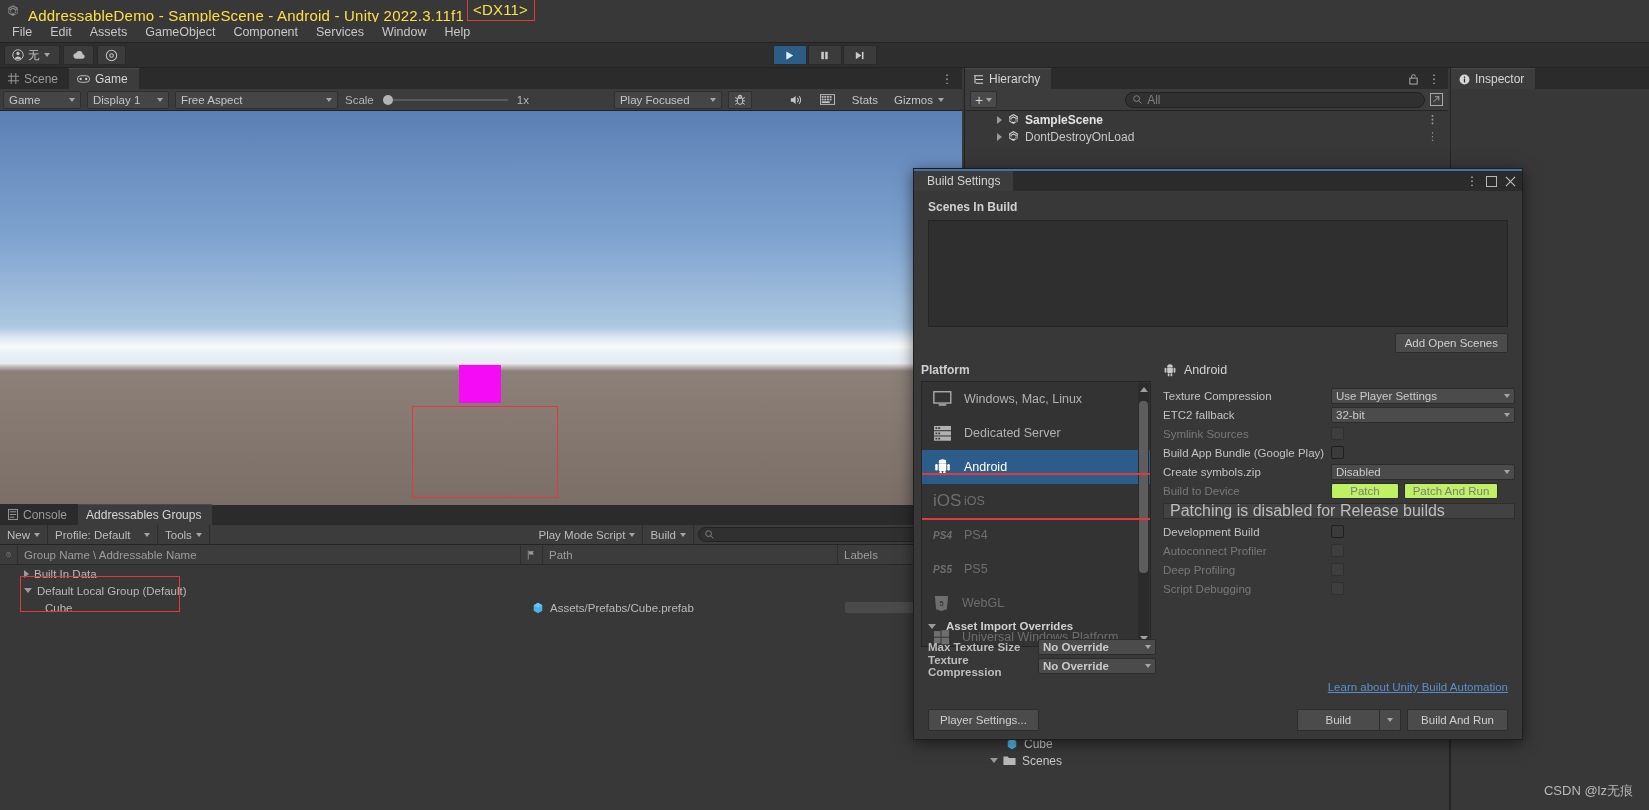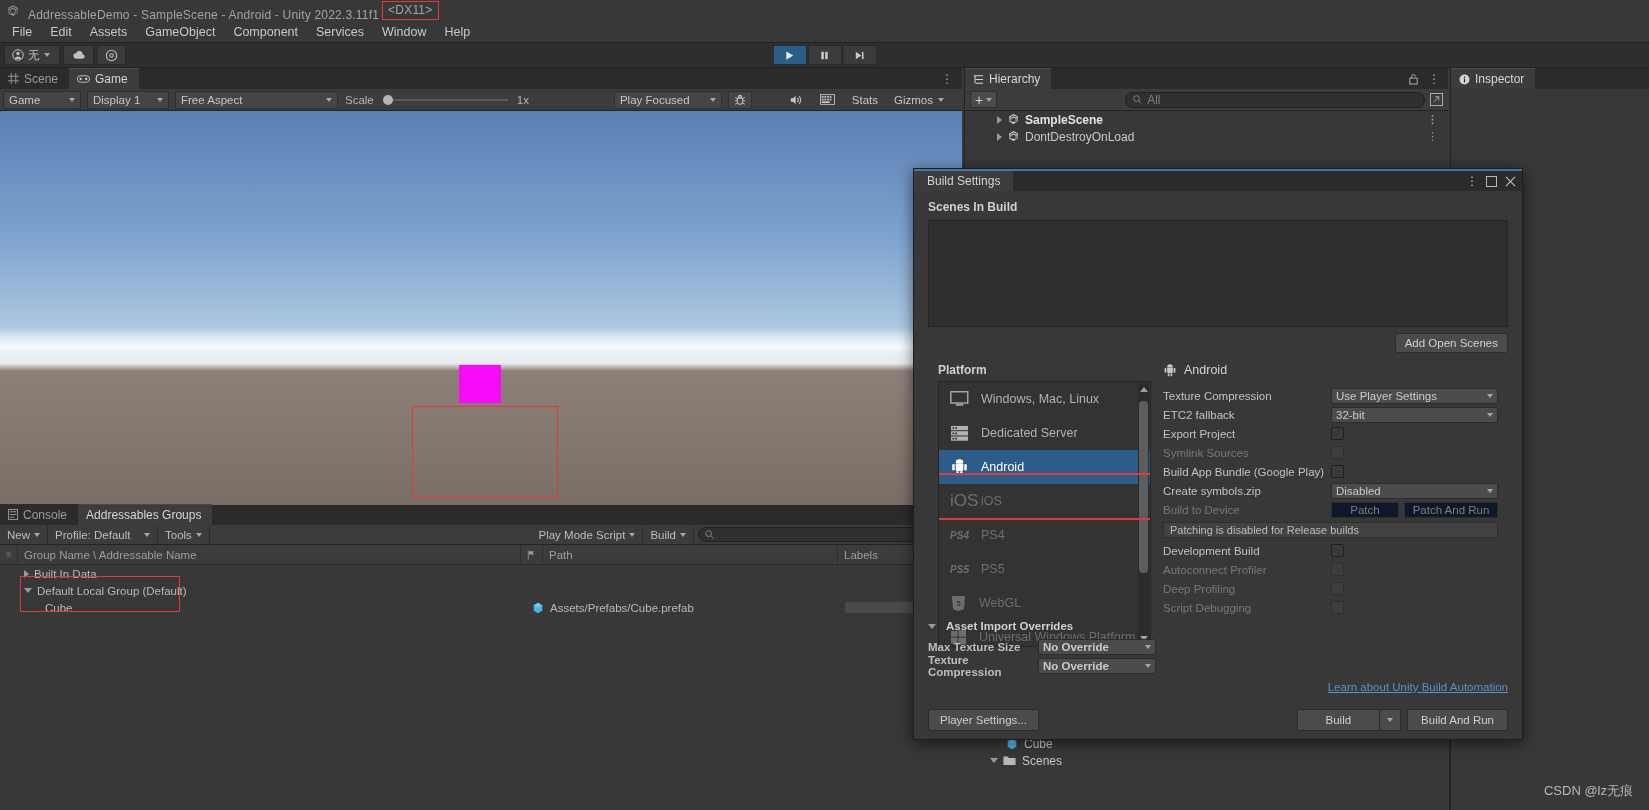--- a/index.html
+++ b/index.html
@@ -12,21 +12,21 @@
     overflow: hidden;
   }
   #root { position: relative; width: 1649px; height: 810px; }
 
   
   .titlebar {
     position: absolute; left:0; top:0; width:1649px; height:22px;
     background:#383838; display:flex; align-items:center; padding-left:6px;
   }
   .titlebar .unity-logo { width:14px; height:14px; margin-right:8px; opacity:.85; }
-  .titlebar .ttext { color:#a3a3a3; font-size:12px; letter-spacing:.2px;margin-top:8px; }
+  .titlebar .ttext { color:#fde047; font-size:15px; letter-spacing:.2px;margin-top:8px; }
   .dx-box { border:1px solid #e03a3a; padding:1px 6px 2px 5px; margin-left:3px; position:relative; top:-1px; }
 
   
   .menubar {
     position:absolute; left:0; top:22px; width:1649px; height:20px;
     background:#383838; display:flex; align-items:center; padding-left:3px;
   }
   .menubar .mi { padding:2px 9px; color:#c8c8c8; font-size:12.5px; cursor:default; }
 
   
@@ -138,23 +138,23 @@
   .d-tab { height:20px; background:#3c3c3c; display:flex; align-items:center; padding:0 13px; font-size:12px; color:#d2d2d2; }
   .d-winctl { position:absolute; right:6px; top:3px; display:flex; align-items:center; gap:8px; color:#c2c2c2; font-size:12px; }
   .d-body { position:relative; height:550px; }
   .section-title { font-size:12px; color:#d0d0d0; font-weight:bold; padding:9px 0 6px 14px; }
   .scenes-box { margin:0 14px; height:107px; background:#2f2f2f; border:1px solid #242424; }
   .add-open-row { display:flex; justify-content:flex-end; padding:6px 14px 0 14px; }
   .btn {
     background:#4b4b4b; border:1px solid #2c2c2c; border-radius:2px;
     color:#cfcfcf; font-size:11.5px; padding:3px 9px; cursor:default;
   }
-  .btn.dim { color:#7d7d7d; background:#0f172a; }
-
-  .d-cols { display:flex; padding:0 24px; margin-top:10px; gap:0; }
+  .btn.dim { color:#7d7d7d; background:#bef264; }
+
+  .d-cols { display:flex; padding:0 7px; margin-top:10px; gap:0; }
   .plat-col { width:230px; }
   .col-label { font-size:12px; color:#cfcfcf; font-weight:bold; margin-bottom:4px; }
   .plat-list { background:#333333; border:1px solid #252525; height:266px; position:relative; overflow:hidden; }
   .plat-item { height:34px; display:flex; align-items:center; padding-left:11px; gap:12px; font-size:12.5px; color:#b2b2b2; cursor:default; }
   .plat-item.dimmed { color:#6e6e6e; }
   .plat-item.selected { background:#2c5c8a; color:#ffffff; }
   .plat-scroll { position:absolute; right:1px; top:1px; width:11px; bottom:1px; background:#2b2b2b; }
   .plat-scroll .thumb { position:absolute; left:1px; top:18px; width:9px; height:172px; background:#5d5d5d; border-radius:4px; }
   .plat-scroll .arrow { position:absolute; left:2px; width:0;height:0;border-left:4px solid transparent;border-right:4px solid transparent; }
   .plat-scroll .arrow.up { top:4px; border-bottom:5px solid #9e9e9e; }
@@ -167,21 +167,21 @@
   .slabel { width:168px; color:#c2c2c2; }
   .slabel.dim { color:#787878; }
   .sdd {
     flex:1; height:16px; background:#4b4b4b; border:1px solid #2c2c2c; border-radius:2px;
     display:flex; align-items:center; justify-content:space-between; padding:0 4px; color:#cacaca;
   }
   .chk { width:13px;height:13px;background:#3a3a3a;border:1px solid #1f1f1f;border-radius:2px; }
   .chk.dim { background:#3e3e3e; border-color:#303030; }
   .note {
     margin:3px 0 3px 0; height:16px; background:#424242; border:1px solid #2e2e2e;
-    display:flex;align-items:center;padding:0 6px;color:#bdbdbd;font-size:11px;
+    display:flex;align-items:center;padding:0 6px;color:#bdbdbd;font-size:16px;
   }
   .aio { position:absolute; left:14px; bottom:66px; width:300px; }
   .aio-title { display:flex; align-items:center; gap:5px; font-size:11.5px; font-weight:bold; color:#d0d0d0; margin-bottom:5px; }
   .aio-row { display:flex; align-items:center; height:19px; font-size:11.5px;font-weight:bold; }
   .aio-row .lbl { width:110px; color:#bdbdbd; }
   .aio-row .dd { width:118px; height:16px; background:#4b4b4b;border:1px solid #2c2c2c;border-radius:2px;display:flex;align-items:center;justify-content:space-between;padding:0 4px;color:#cacaca;text-align:center; }
   .learn-link { position:absolute; right:14px; bottom:48px; font-size:11.5px; color:#5b8fcc; text-decoration:underline; }
   .d-footer { position:absolute; left:0; right:0; bottom:10px; display:flex; align-items:center; padding:0 14px; }
   .footer-right { margin-left:auto; display:flex; gap:6px; }
   .build-split { display:flex; }
@@ -663,24 +663,20 @@
             </div>
           </div>
           <div class="srow">
             <span class="slabel">ETC2 fallback</span>
             <div class="sdd">
               <span>32-bit</span>
               <span class="caret"></span>
             </div>
           </div>
           <div class="srow">
-            <span class="slabel">Export Project</span>
-            <span class="chk"></span>
-          </div>
-          <div class="srow">
             <span class="slabel dim">Symlink Sources</span>
             <span class="chk dim"></span>
           </div>
           <div class="srow">
             <span class="slabel" style="width:168px">Build App Bundle (Google Play)</span>
             <span class="chk"></span>
           </div>
           <div class="srow">
             <span class="slabel">Create symbols.zip</span>
             <div class="sdd">

